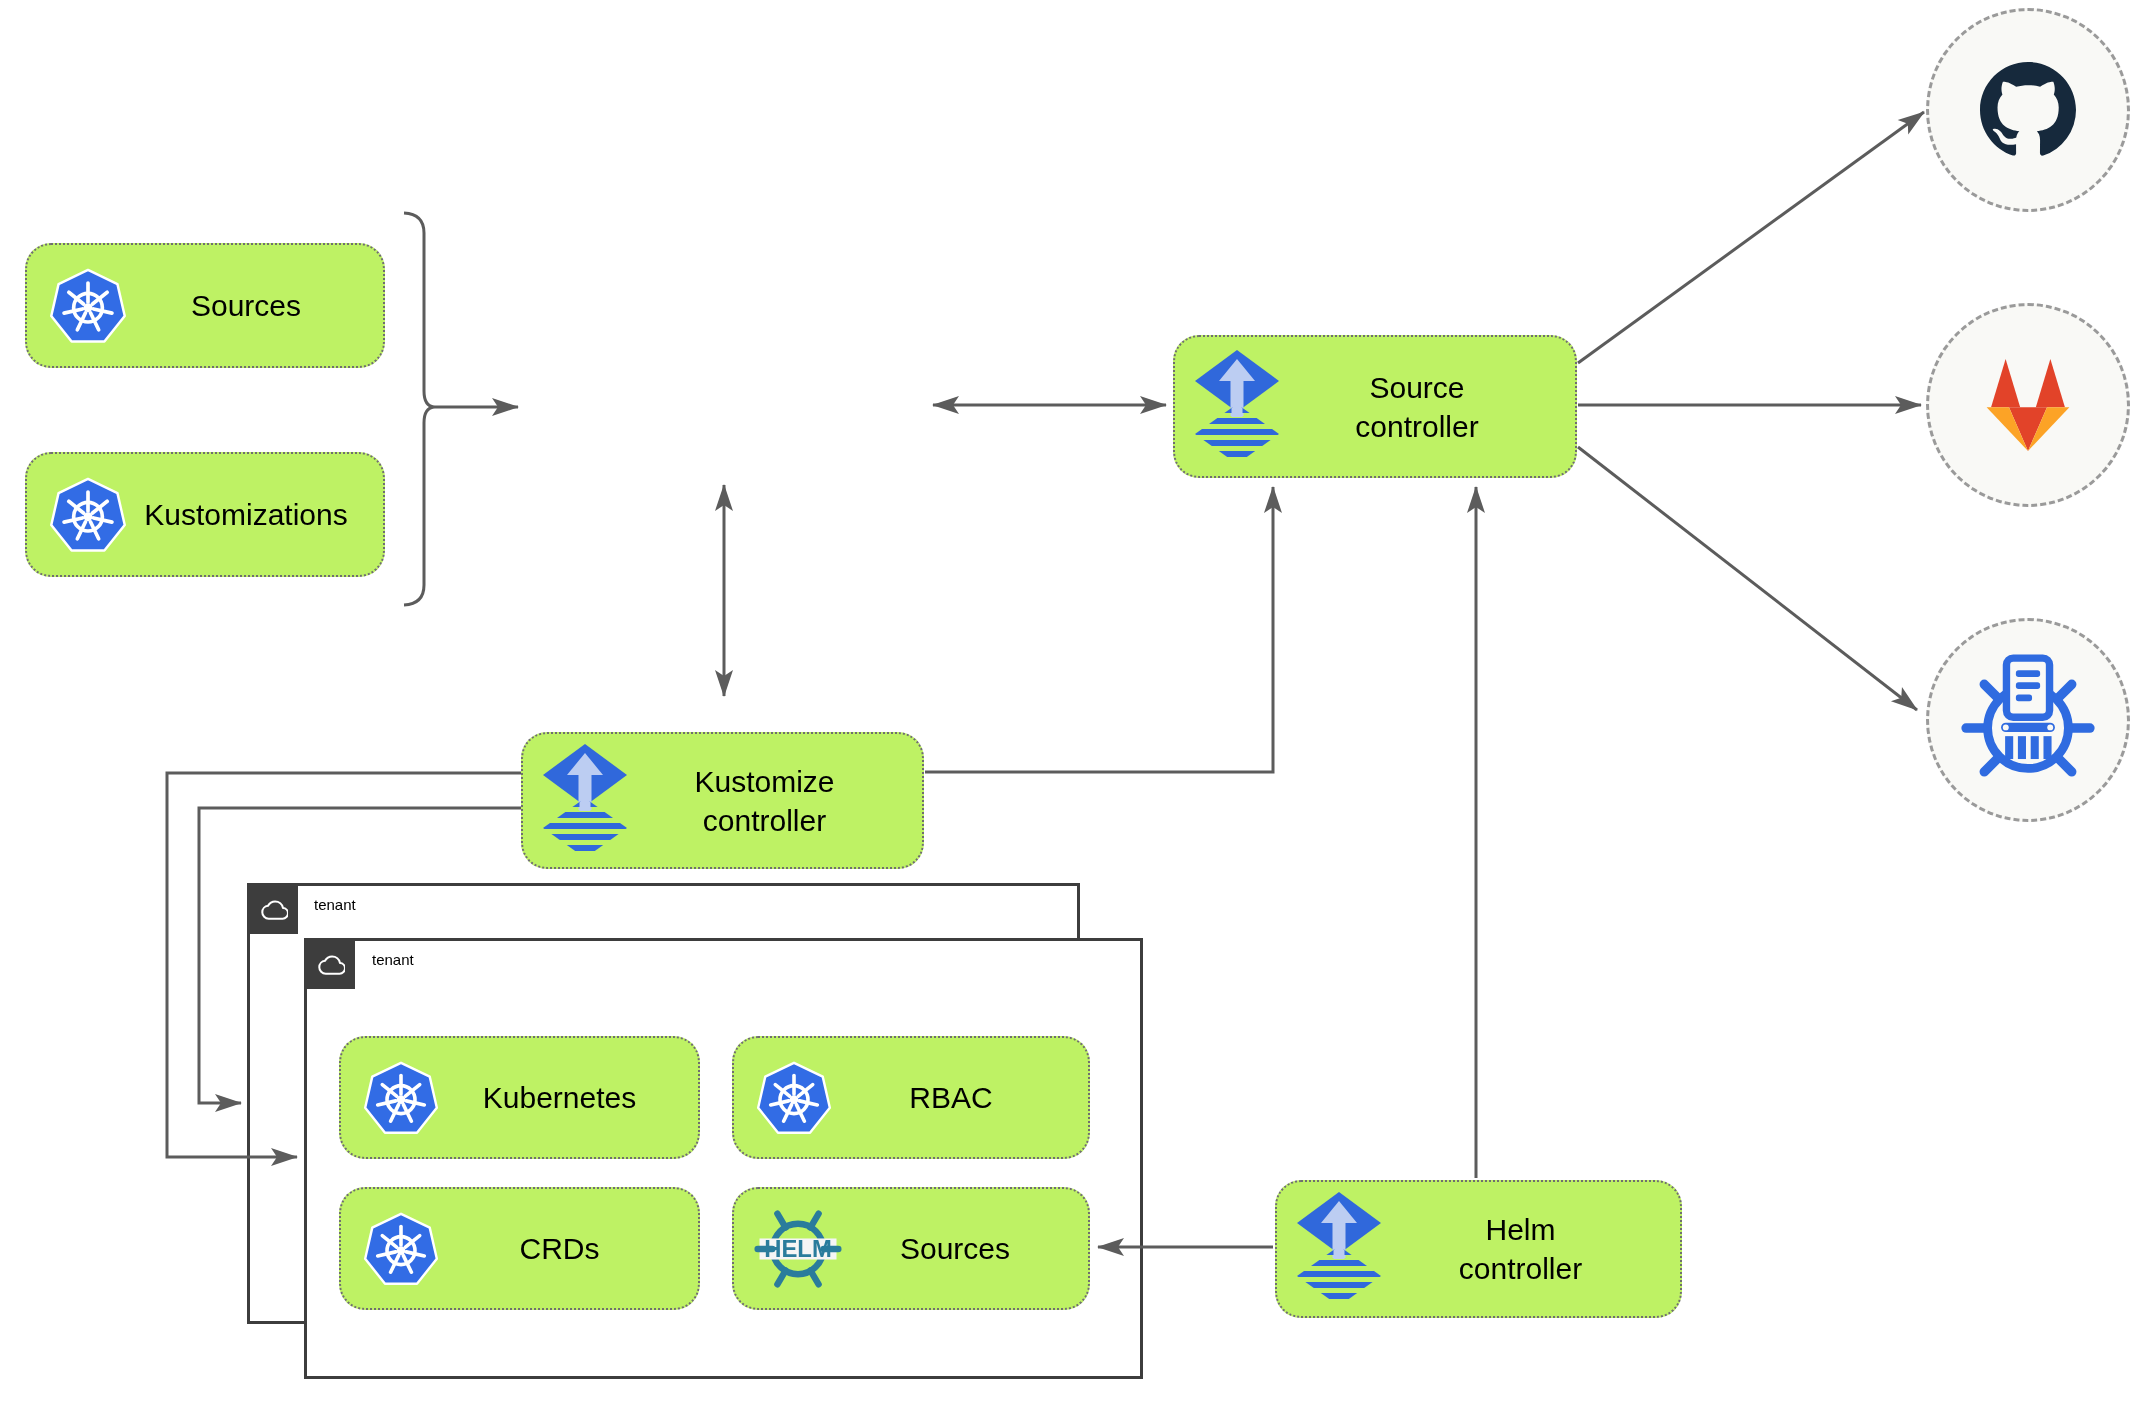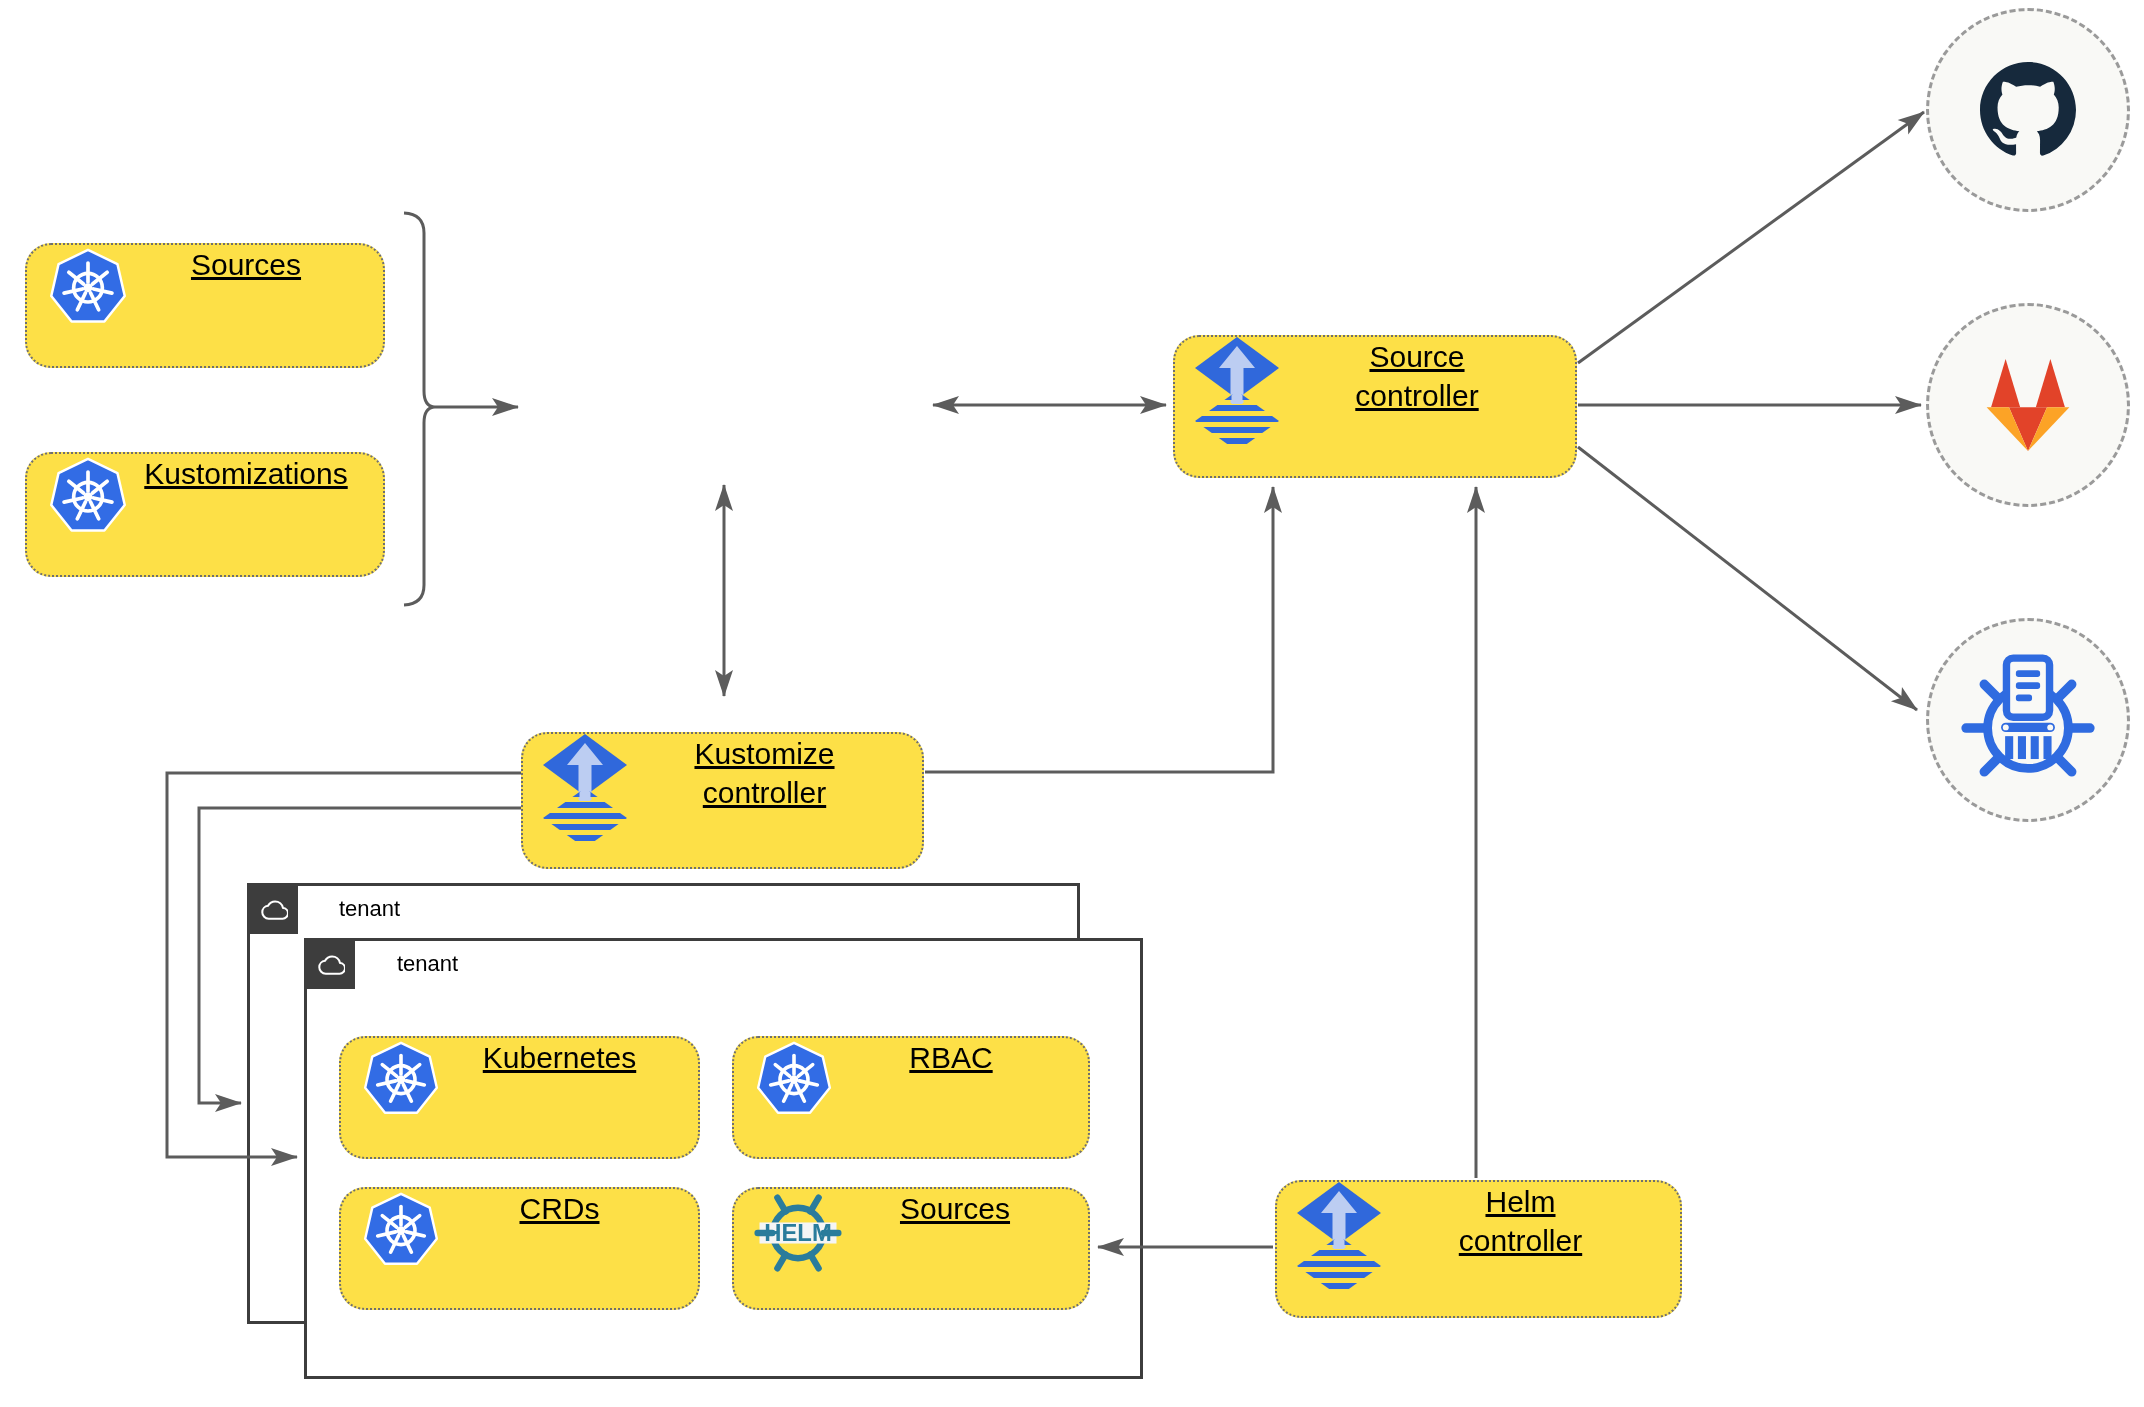--- a/index.html
+++ b/index.html
@@ -1,32 +1,32 @@
 <!DOCTYPE html>
 <html><head>
 <meta charset="utf-8">
 <style>
   html,body{margin:0;padding:0;background:#ffffff;}
   #canvas{position:relative;width:2144px;height:1407px;background:#ffffff;overflow:hidden;
           font-family:"Liberation Sans","DejaVu Sans",sans-serif;color:#000;}
-  .node{position:absolute;background:#fde047;border:2.5px dotted #6F6F6F;border-radius:26px;
-        display:flex;align-items:flex-start;box-sizing:border-box;padding:0 20px;z-index:1;text-decoration:underline;}
+  .node{position:absolute;background:#bef264;border:2.5px dotted #6F6F6F;border-radius:26px;
+        display:flex;align-items:center;box-sizing:border-box;padding:0 20px;z-index:1;}
   .node .lbl{flex:1;text-align:center;font-size:30px;line-height:1.3;color:#000;}
   .inner{z-index:4;}
   .circle{position:absolute;width:204px;height:204px;border-radius:50%;background:#F9F9F6;
           border:3px dashed #9A9A9A;display:flex;align-items:center;justify-content:center;
           box-sizing:border-box;z-index:1;}
   .tenant{position:absolute;background:#ffffff;border:3px solid #3D3D3D;box-sizing:border-box;}
   #tenant-back{z-index:2;}
   #tenant-front{z-index:3;}
   .ttab{position:absolute;width:51px;height:51px;background:#3D3D3D;display:flex;
         align-items:center;justify-content:center;}
   .ttab.back{left:247px;top:883px;z-index:2;}
   .ttab.front{left:304px;top:938px;z-index:3;}
-  .tlabel{position:absolute;font-size:22px;color:#000;margin-left:25px;}
+  .tlabel{position:absolute;font-size:15px;color:#000;}
   .tlabel.back{left:314px;top:896px;z-index:2;}
   .tlabel.front{left:372px;top:951px;z-index:3;}
   svg.overlay{position:absolute;left:0;top:0;width:2144px;height:1407px;z-index:6;pointer-events:none;}
   .ic{flex:0 0 auto;}
 </style>
 </head>
 <body>
 
 <div id="canvas">
 

